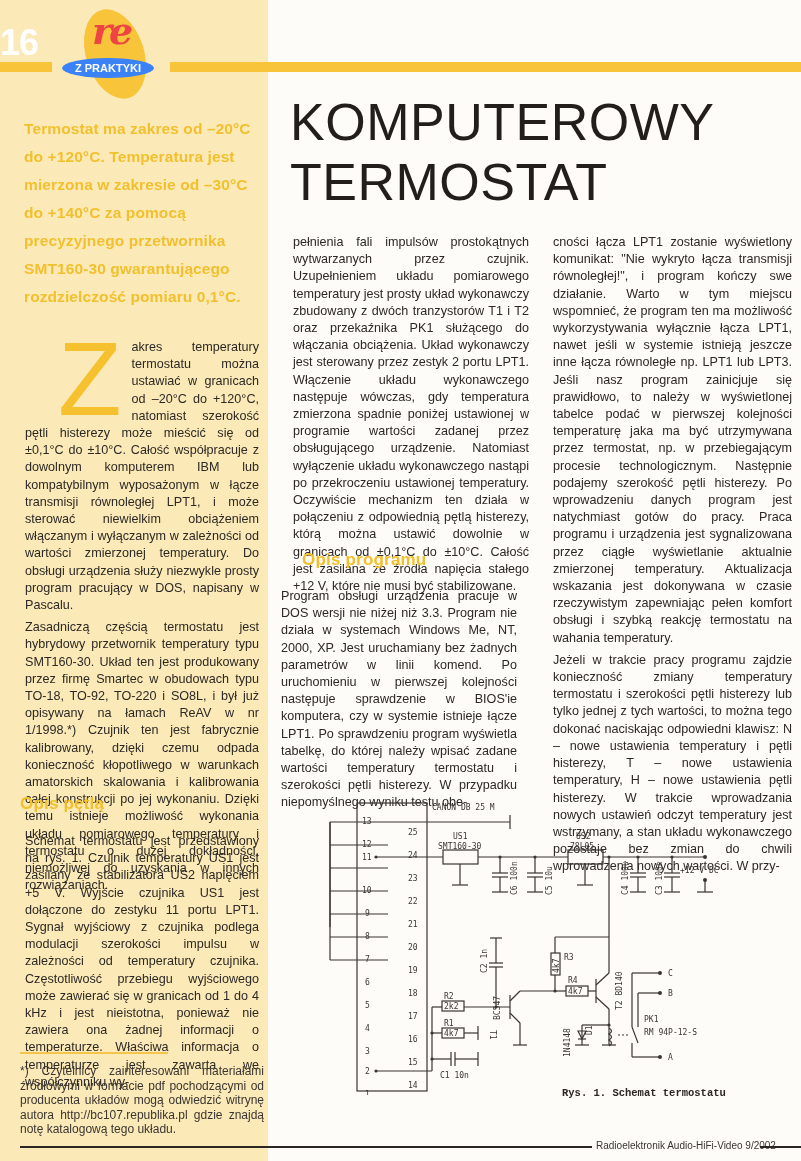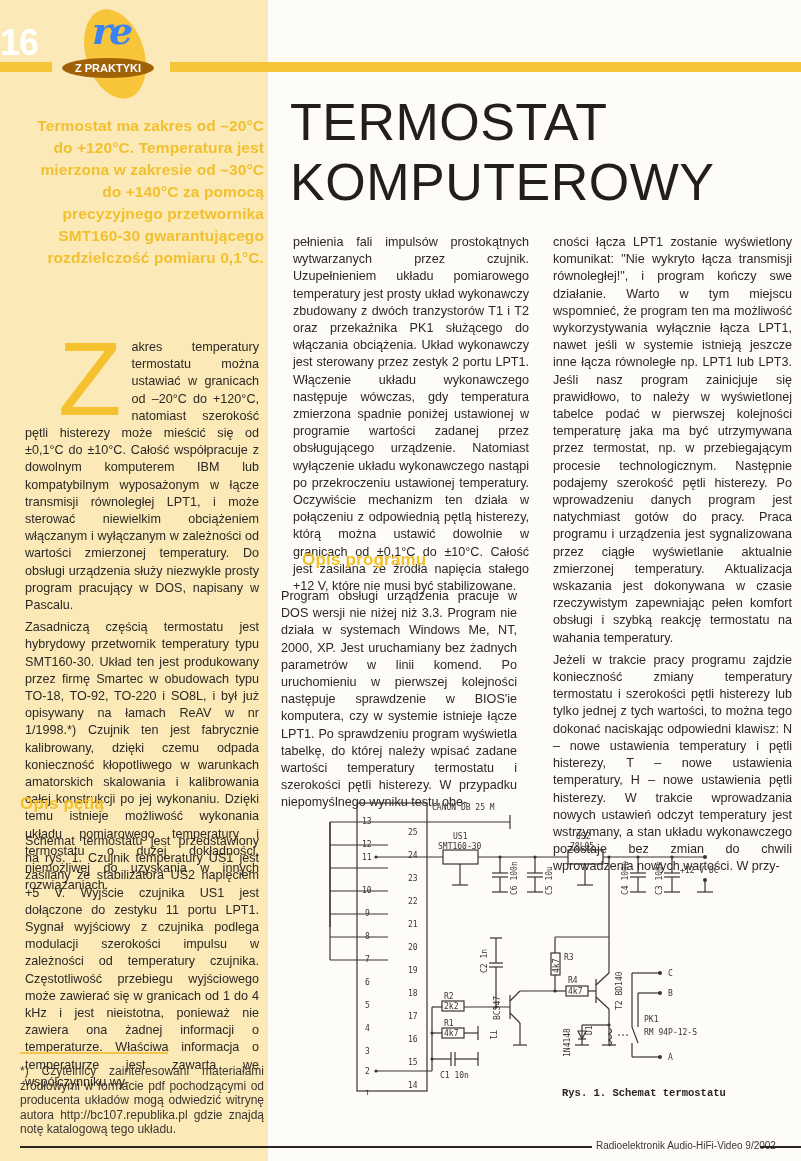--- a/index.html
+++ b/index.html
@@ -26,35 +26,35 @@
   }
   .header-bar-right {
     position: absolute; left: 170px; top: 62px; width: 631px; height: 10px; background: #f7c43a;
   }
   .logo-ellipse {
     position: absolute; left: 86px; top: 8px; width: 58px; height: 92px;
     background: #f7c43a; border-radius: 50%; transform: rotate(-18deg);
   }
   .logo-re {
     position: absolute; left: 92px; top: 8px; font-family: "DejaVu Serif", serif;
-    font-weight: bold; font-size: 38px; color: #3b82f6; letter-spacing: -3px;
+    font-weight: bold; font-size: 38px; color: #ef4444; letter-spacing: -3px;
     font-style: italic;
   }
   .logo-badge {
     position: absolute; left: 62px; top: 58px; width: 92px; height: 20px;
-    background: #a16207; border-radius: 50%; color: #ffffff;
+    background: #3b82f6; border-radius: 50%; color: #ffffff;
     font-size: 11px; font-weight: bold; text-align: center; line-height: 20px;
     letter-spacing: 0px;
   }
 
   
   .intro {
     position: absolute; left: 24px; top: 115px; width: 240px;
-    font-size: 15.5px; font-weight: bold; line-height: 22px;
-    color: #f2c02e; letter-spacing: 0.1px; text-align: right;
+    font-size: 15.5px; font-weight: bold; line-height: 28px;
+    color: #f2c02e; letter-spacing: 0.1px;
   }
 
   
   .col {
     position: absolute; font-size: 12.6px; line-height: 17.2px;
     text-align: justify; color: #2c2824;
   }
   .col p { margin: 5px; }
   .col-left-1 { left: 20px; top: 334px; width: 244px; }
   .dropcap {
@@ -120,22 +120,22 @@
 <div class="page-number">16</div>
 <div class="header-bar-left"></div>
 <div class="header-bar-right"></div>
 <div class="logo-ellipse"></div>
 <div class="logo-re">re</div>
 <div class="logo-badge">Z PRAKTYKI</div>
 
 <div class="intro">Termostat ma zakres od –20°C do +120°C. Temperatura jest mierzona w zakresie od –30°C do +140°C za pomocą precyzyjnego przetwornika SMT160-30 gwarantującego rozdzielczość pomiaru 0,1°C.</div>
 
 <div class="title">
+  <div>KOMPUTEROWY</div>
   <div>TERMOSTAT</div>
-  <div>KOMPUTEROWY</div>
 </div>
 
 <div class="col col-left-1">
   <span class="dropcap">Z</span>
   <p>akres temperatury termostatu można ustawiać w granicach od –20°C do +120°C, natomiast szerokość pętli histerezy może mieścić się od ±0,1°C do ±10°C. Całość współpracuje z dowolnym komputerem IBM lub kompatybilnym wyposażonym w łącze transmisji równoległej LPT1, i może sterować niewielkim obciążeniem włączanym i wyłączanym w zależności od wartości zmierzonej temperatury. Do obsługi urządzenia służy niezwykle prosty program pracujący w DOS, napisany w Pascalu.</p>
   <p>Zasadniczą częścią termostatu jest hybrydowy przetwornik temperatury typu SMT160-30. Układ ten jest produkowany przez firmę Smartec w obudowach typu TO-18, TO-92, TO-220 i SO8L, i był już opisywany na łamach ReAV w nr 1/1998.*) Czujnik ten jest fabrycznie kalibrowany, dzięki czemu odpada konieczność kłopotliwego w warunkach amatorskich skalowania i kalibrowania całej konstrukcji po jej wykonaniu. Dzięki temu istnieje możliwość wykonania układu pomiarowego temperatury i termostatu o dużej dokładności, niemożliwej do uzyskania w innych rozwiązaniach.</p>
 </div>
 <div class="section-heading left-heading">Opis pętlą</div>
 <div class="col col-left-2">
   <p>Schemat termostatu jest przedstawiony na rys. 1. Czujnik temperatury US1 jest zasilany ze stabilizatora US2 napięciem +5 V. Wyjście czujnika US1 jest dołączone do zestyku 11 portu LPT1. Sygnał wyjściowy z czujnika podlega modulacji szerokości impulsu w zależności od temperatury czujnika. Częstotliwość przebiegu wyjściowego może zawierać się w granicach od 1 do 4 kHz i jest nieistotna, ponieważ nie zawiera ona żadnej informacji o temperaturze. Właściwa informacja o temperaturze jest zawarta we współczynniku wy-</p>

